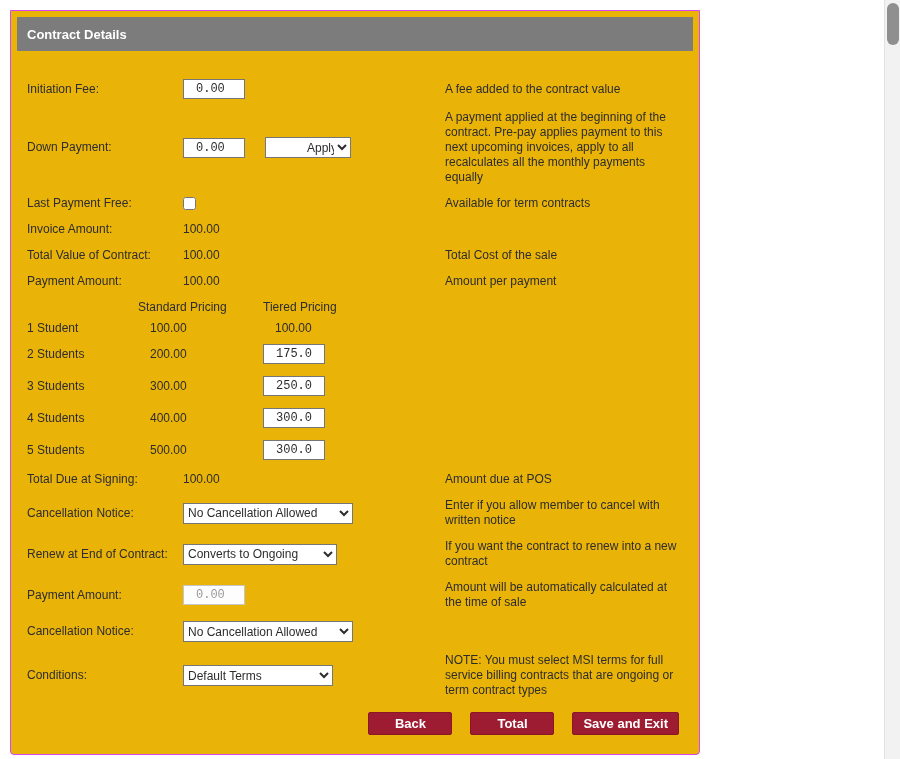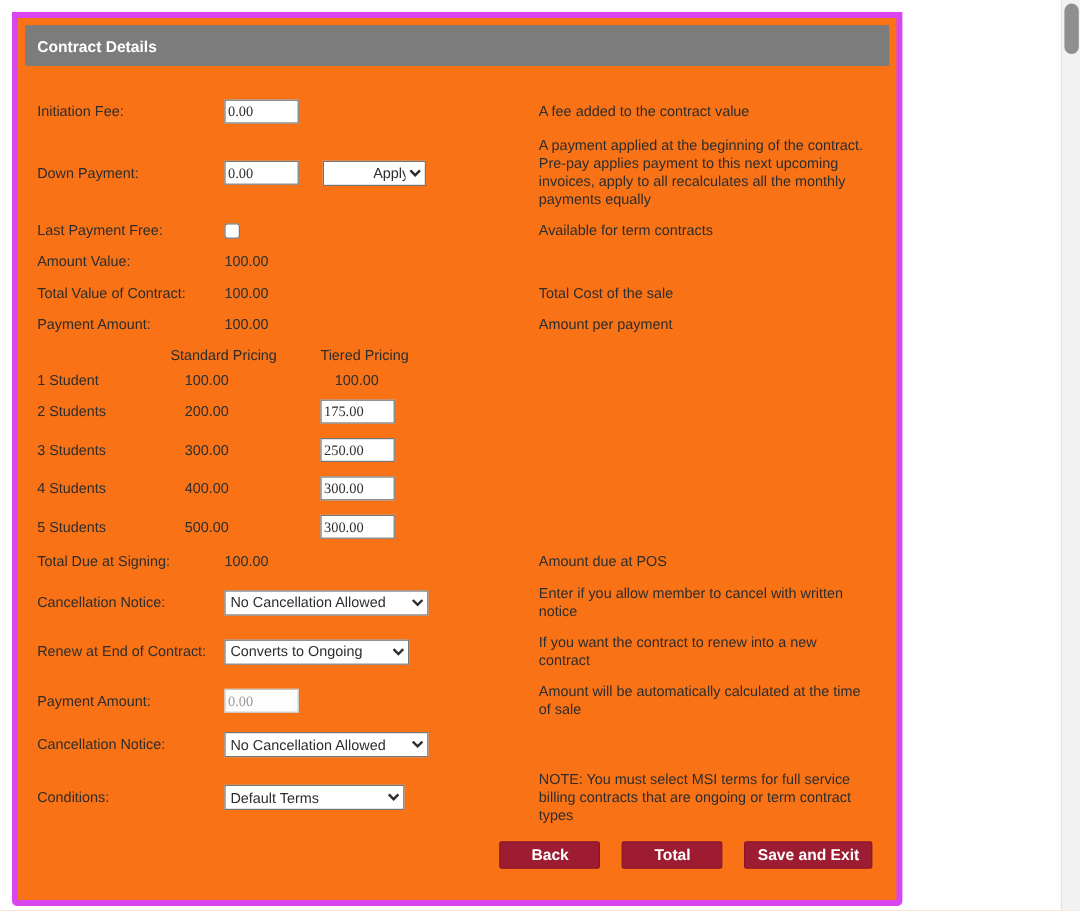--- a/index.html
+++ b/index.html
@@ -8,24 +8,24 @@
     background: #ffffff;
     font-family: "Liberation Sans", sans-serif;
     font-size: 12px;
     color: #2d2d2d;
     overflow: hidden;
     position: relative;
   }
   .panel {
     position: absolute;
     left: 10px; top: 10px;
-    width: 742px; height: 745px;
-    border: 5px solid #d946ef;
+    width: 690px; height: 745px;
+    border: 1px solid #d946ef;
     border-radius: 0 0 4px 4px;
-    background: #f97316;
+    background: #eab308;
     padding: 6px;
     overflow: hidden;
   }
   .panel-header {
     height: 34px;
     background: #7c7c7c;
     color: #ffffff;
     font-weight: bold;
     font-size: 13px;
     display: flex;
@@ -38,22 +38,22 @@
     grid-template-columns: 156px 262px 1fr;
     align-items: center;
     margin-bottom: 11px;
   }
   .label { padding-right: 12px; line-height: 15px; }
   .help  { line-height: 15px; padding-right: 2px; }
   .control { display: flex; align-items: center; }
   .txt {
     width: 62px; height: 20px;
     border: 1px solid #767676;
-    padding: 1px 2px;
-    font-family: Liberation Serif, serif;
+    padding: 1px 12px;
+    font-family: Liberation Mono, monospace;
     font-size: 12px;
     color: #2d2d2d;
     background: #fff;
   }
   .txt:disabled { color: #9a9a9a; border-color: #c6c6c6; background: #fdfdfd; }
   .sel {
     height: 21px;
     border: 1px solid #767676;
     background: #fff;
     font-family: "Liberation Sans", sans-serif;
@@ -144,21 +144,21 @@
 
     <div class="row">
       <div class="label">Last Payment Free:</div>
       <div class="control">
         <input type="checkbox" class="chk" style="">
       </div>
       <div class="help">Available for term contracts</div>
     </div>
 
     <div class="row">
-      <div class="label">Amount Value:</div>
+      <div class="label">Invoice Amount:</div>
       <div class="control">
         <span class="static">100.00</span>
       </div>
       <div class="help"></div>
     </div>
 
     <div class="row">
       <div class="label">Total Value of Contract:</div>
       <div class="control">
         <span class="static">100.00</span>

